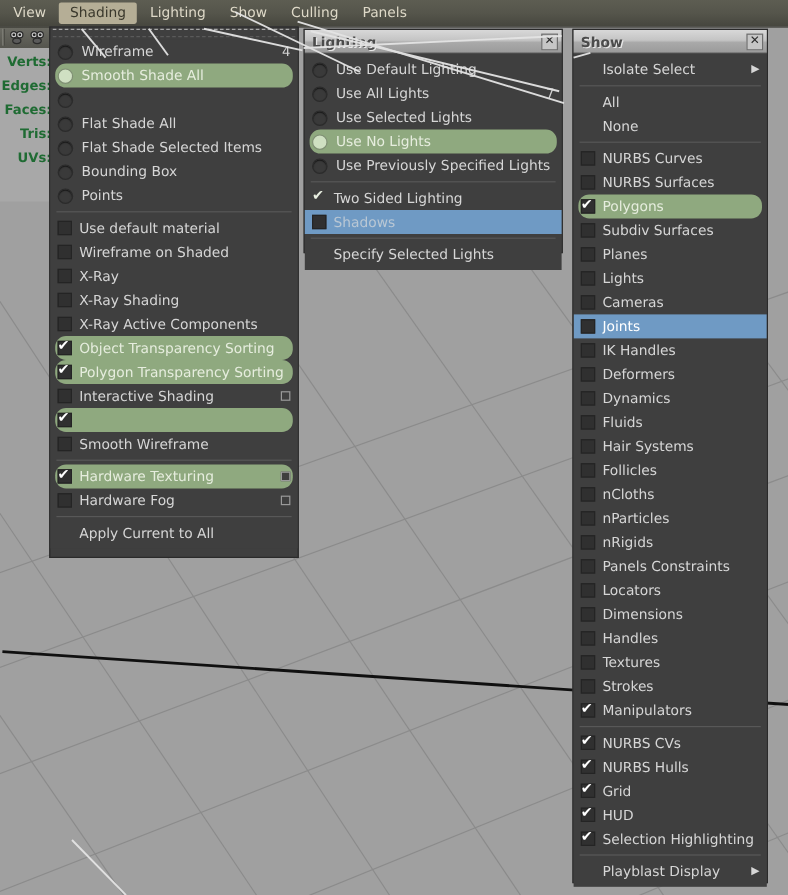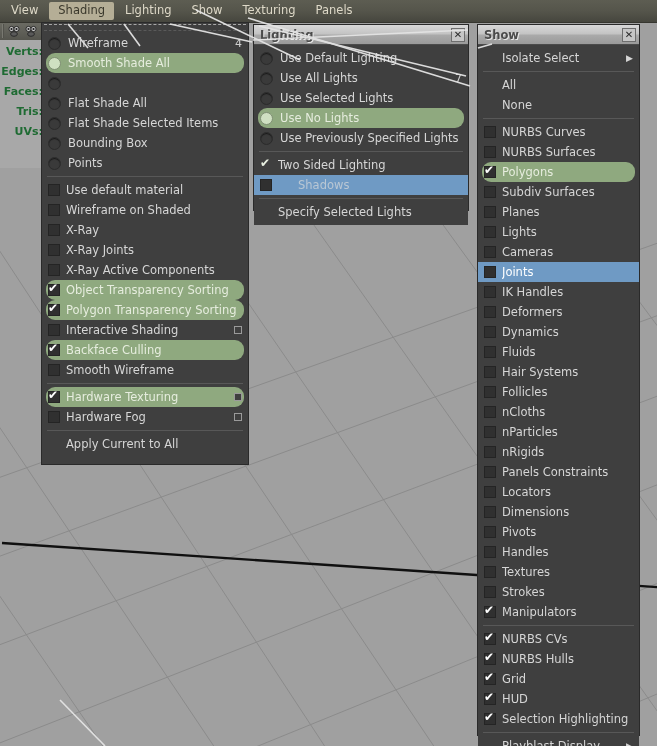--- a/index.html
+++ b/index.html
@@ -179,21 +179,20 @@
   .mi.checked-hl {
     background: #8fa97f;
     border-radius: 9px;
     margin: 0 4px;
     padding: 0 2px;
     width: calc(100% - 8px);
   }
   .mi.checked-hl .mi-label { color: #e6edde; }
   .mi.hover-blue {
     background: #6f9ac4;
-    gap: 20px;
   }
   .mi.hover-blue .mi-label { color: #b9c7d4; }
   .mi.select-blue {
     background: #6f9ac4;
   }
   .mi.select-blue .mi-label { color: #ffffff; }
 
   
   .radio {
     width: 11px; height: 11px;
@@ -310,21 +309,21 @@
       <ellipse cx="7" cy="10" rx="3.4" ry="2.3" fill="#5a5a5a" stroke="#2a2a2a"></ellipse>
     </svg>
   </div>
 </div>
 
 <div id="menubar">
   <div class="menubar-item">View</div>
   <div class="menubar-item active">Shading</div>
   <div class="menubar-item">Lighting</div>
   <div class="menubar-item">Show</div>
-  <div class="menubar-item">Texturing</div>
+  <div class="menubar-item">Culling</div>
   <div class="menubar-item">Panels</div>
 </div>
 
 <div class="menu-panel" id="shading-menu" style="left:41px; top:22px; width:208px; height:443px;">
   <div class="tearoff"></div>
   <div class="panel-body" id="shading-items" style="padding-top:0">
       <div class="mi">
         <span class="radio"></span>
         <span class="mi-label">Wireframe</span>
         <span class="mi-accel">4</span>
@@ -360,42 +359,41 @@
       <div class="mi">
         <span class="cbox"></span>
         <span class="mi-label">Wireframe on Shaded</span>
       </div>
       <div class="mi">
         <span class="cbox"></span>
         <span class="mi-label">X-Ray</span>
       </div>
       <div class="mi">
         <span class="cbox"></span>
-        <span class="mi-label">X-Ray Joints</span>
+        <span class="mi-label">X-Ray Shading</span>
       </div>
       <div class="mi">
         <span class="cbox"></span>
         <span class="mi-label">X-Ray Active Components</span>
       </div>
       <div class="mi checked-hl">
         <span class="cbox on"></span>
         <span class="mi-label">Object Transparency Sorting</span>
       </div>
       <div class="mi checked-hl">
         <span class="cbox on"></span>
         <span class="mi-label">Polygon Transparency Sorting</span>
       </div>
       <div class="mi">
         <span class="cbox"></span>
         <span class="mi-label">Interactive Shading</span>
         <span class="mi-optbox"></span>
       </div>
       <div class="mi checked-hl">
         <span class="cbox on"></span>
-        <span class="mi-label">Backface Culling</span>
       </div>
       <div class="mi">
         <span class="cbox"></span>
         <span class="mi-label">Smooth Wireframe</span>
       </div>
       <div class="mi-sep"></div>
       <div class="mi checked-hl">
         <span class="cbox on"></span>
         <span class="mi-label">Hardware Texturing</span>
         <span class="mi-optbox"></span>
@@ -550,24 +548,20 @@
         <span class="cbox"></span>
         <span class="mi-label">Panels Constraints</span>
       </div>
       <div class="mi">
         <span class="cbox"></span>
         <span class="mi-label">Locators</span>
       </div>
       <div class="mi">
         <span class="cbox"></span>
         <span class="mi-label">Dimensions</span>
-      </div>
-      <div class="mi">
-        <span class="cbox"></span>
-        <span class="mi-label">Pivots</span>
       </div>
       <div class="mi">
         <span class="cbox"></span>
         <span class="mi-label">Handles</span>
       </div>
       <div class="mi">
         <span class="cbox"></span>
         <span class="mi-label">Textures</span>
       </div>
       <div class="mi">

